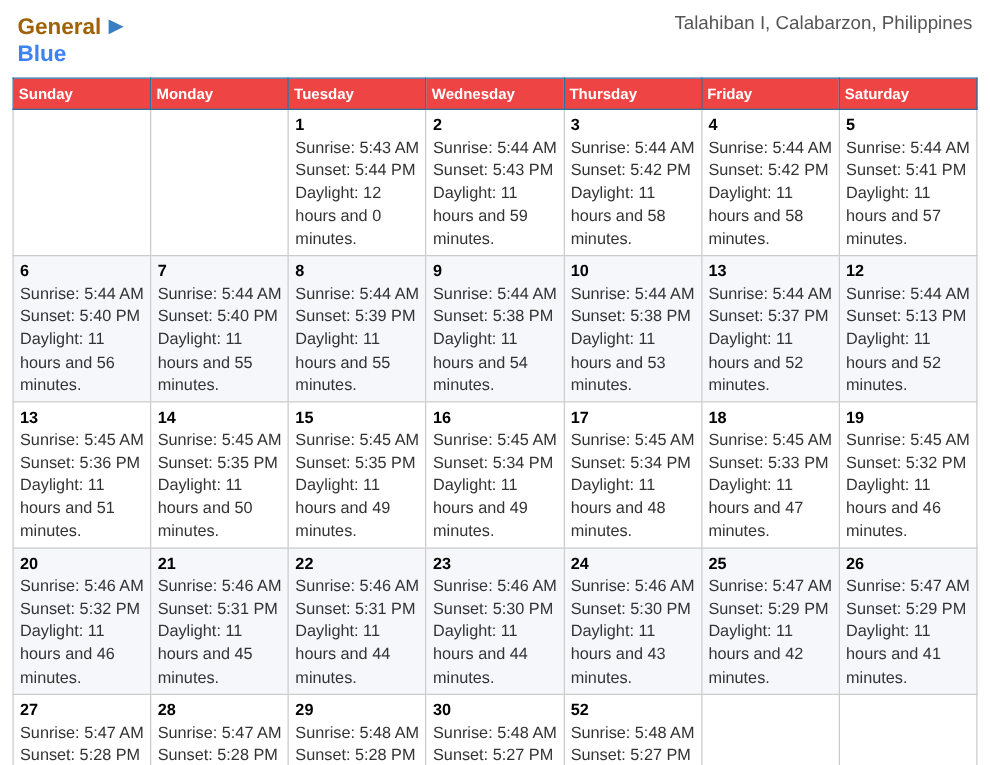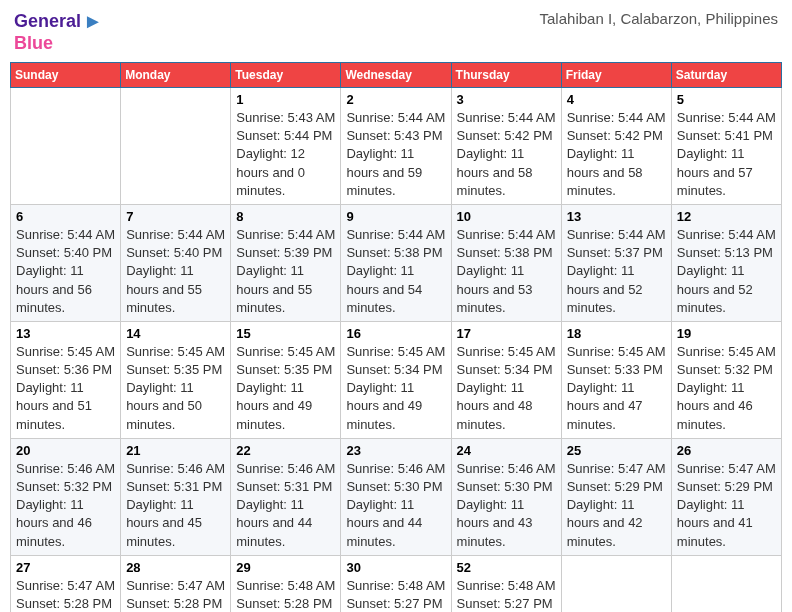--- a/index.html
+++ b/index.html
@@ -22,26 +22,26 @@
       flex-direction: column;
       align-items: flex-start;
     }
     .logo-text {
       display: flex;
       align-items: center;
     }
     .logo-general {
       font-size: 18px;
       font-weight: bold;
-      color: #4c1d95;
+      color: #a16207;
     }
     .logo-blue {
       font-size: 18px;
       font-weight: bold;
-      color: #ec4899;
+      color: #3b82f6;
     }
     .logo-arrow {
       color: #3a7fc1;
       font-size: 20px;
       margin-left: 2px;
     }
     .title-block {
       text-align: right;
     }
     .month-title {

